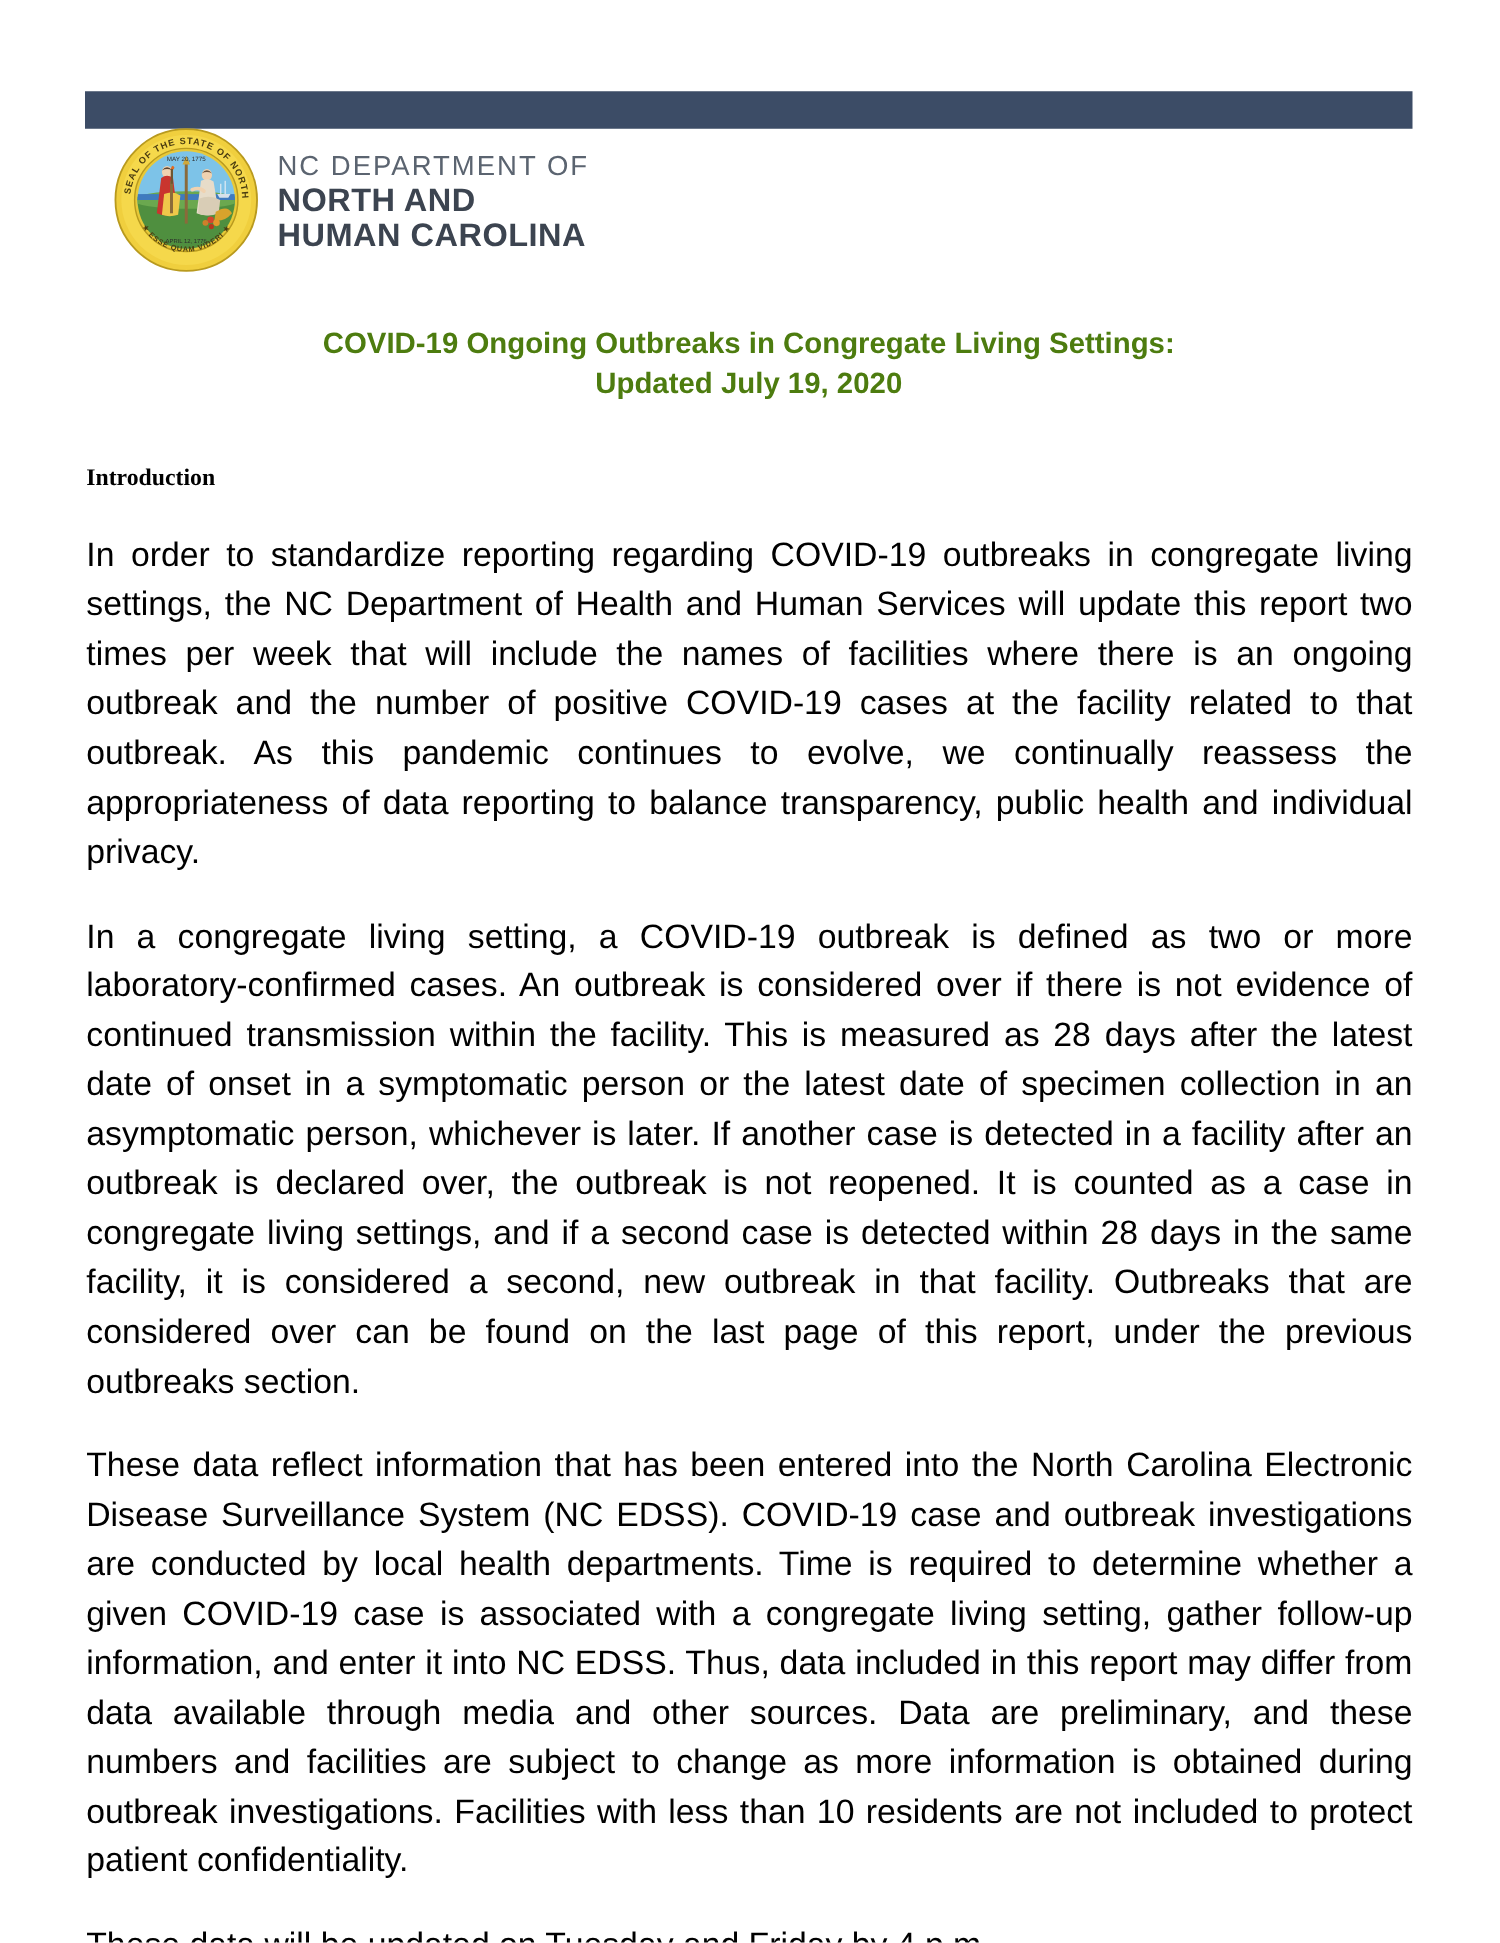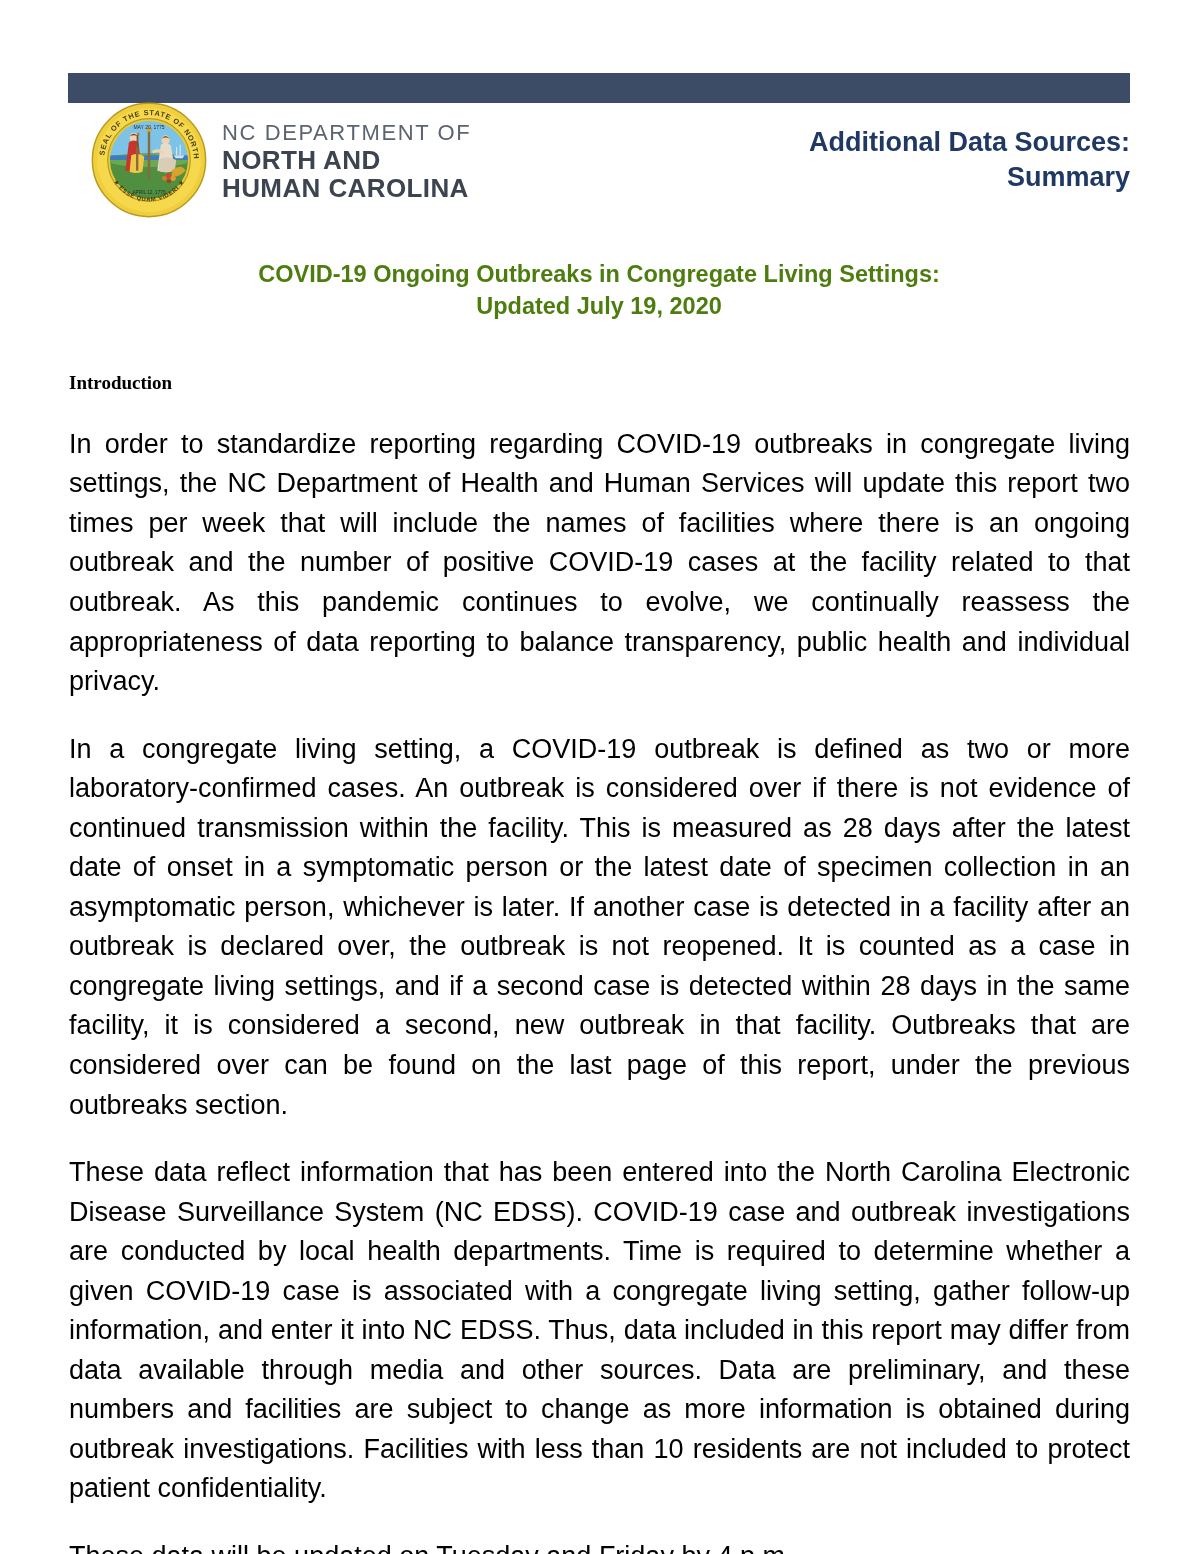--- a/index.html
+++ b/index.html
@@ -209,24 +209,20 @@
         </svg>
       </div>
 
       <div class="dept-wordmark">
         <div class="dept-line1">NC DEPARTMENT OF</div>
         <div class="dept-line2">NORTH AND</div>
         <div class="dept-line3">HUMAN CAROLINA</div>
       </div>
     </div>
 
-    <div class="header-title">
-      <div>Additional Data Sources:</div>
-      <div>Summary</div>
-    </div>
   </div>
 
   <div class="doc-title">
     <div>COVID-19 Ongoing Outbreaks in Congregate Living Settings:</div>
     <div>Updated July 19, 2020</div>
   </div>
 
   <div class="body-wrap">
     <h2 class="section-heading">Introduction</h2>
     <p class="para">In order to standardize reporting regarding COVID-19 outbreaks in congregate living settings, the NC Department of Health and Human Services will update this report two times per week that will include the names of facilities where there is an ongoing outbreak and the number of positive COVID-19 cases at the facility related to that outbreak. As this pandemic continues to evolve, we continually reassess the appropriateness of data reporting to balance transparency, public health and individual privacy.</p>

